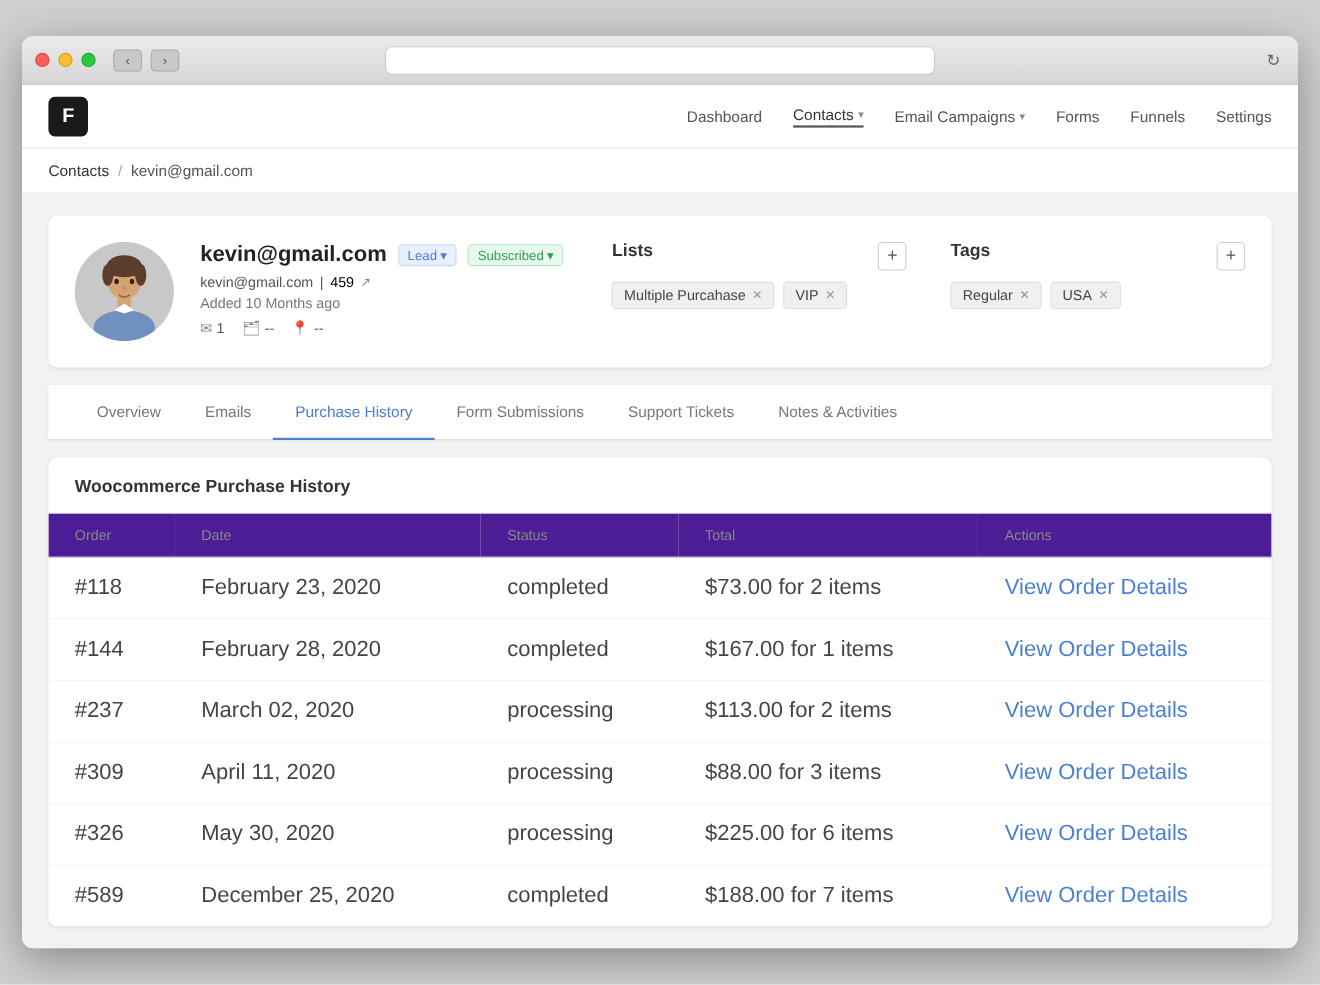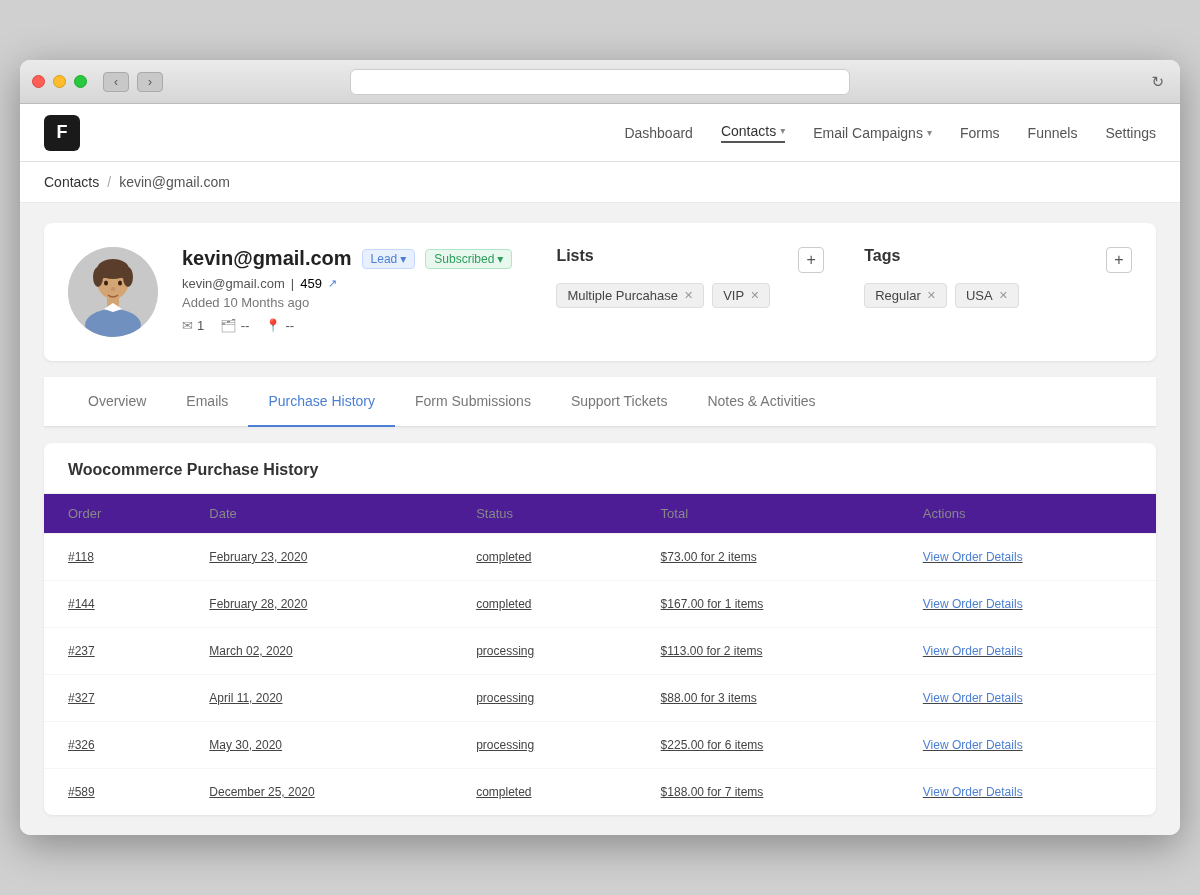--- a/index.html
+++ b/index.html
@@ -187,23 +187,22 @@
     table {
       width: 100%; border-collapse: collapse;
     }
     thead tr { background: #4c1d95; }
     th {
       padding: 12px 24px; text-align: left;
       font-size: 13px; font-weight: 500; color: #888;
       border-bottom: 1px solid #f0f0f0;
     }
     td {
-      padding: 16px 24px; font-size: 12px; color: #444;
+      padding: 16px 24px; font-size: 20px; color: #444;
       border-bottom: 1px solid #f5f5f5;
-      text-decoration: underline;
     }
     tr:last-child td { border-bottom: none; }
     .view-link { color: #4a7fd4; cursor: pointer; text-decoration: none; }
   </style>
 </head>
 <body>
 
 <div class="window">
 
   <div class="titlebar">
@@ -388,21 +387,21 @@
       <td><a class="view-link">View Order Details</a></td>
     </tr>
             <tr>
       <td>#237</td>
       <td>March 02, 2020</td>
       <td>processing</td>
       <td>$113.00 for 2 items</td>
       <td><a class="view-link">View Order Details</a></td>
     </tr>
             <tr>
-      <td>#327</td>
+      <td>#309</td>
       <td>April 11, 2020</td>
       <td>processing</td>
       <td>$88.00 for 3 items</td>
       <td><a class="view-link">View Order Details</a></td>
     </tr>
             <tr>
       <td>#326</td>
       <td>May 30, 2020</td>
       <td>processing</td>
       <td>$225.00 for 6 items</td>

